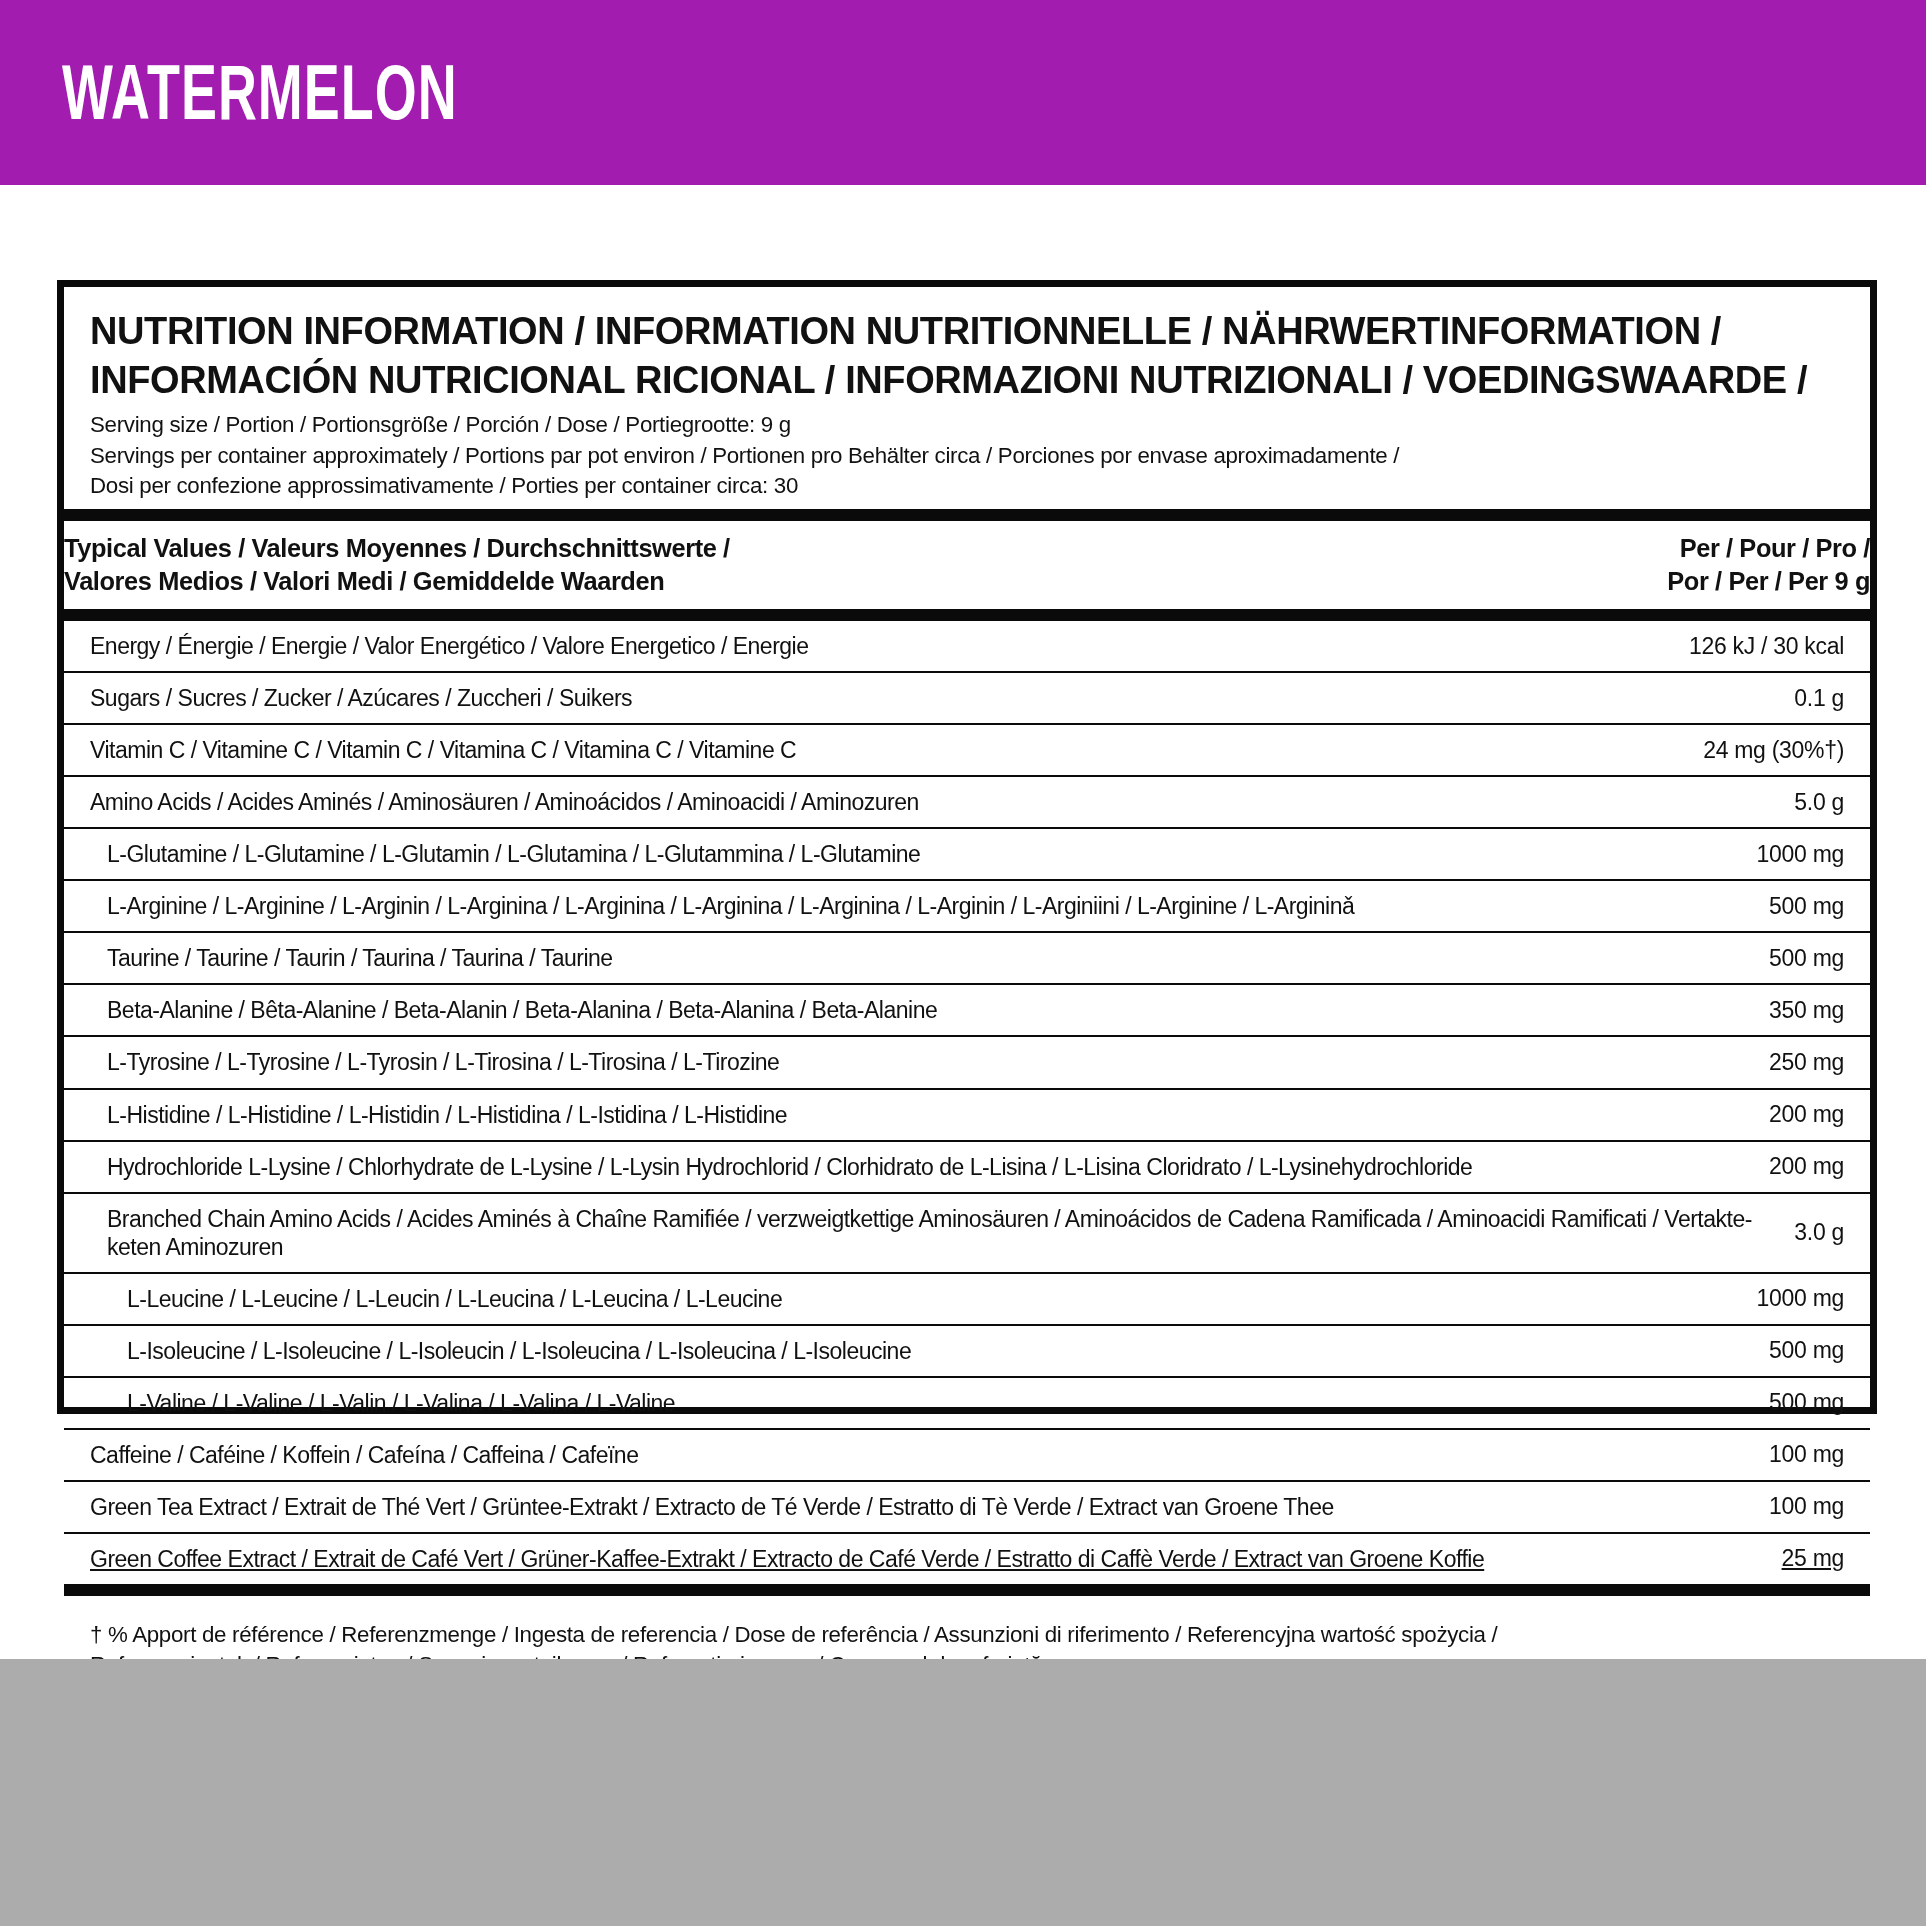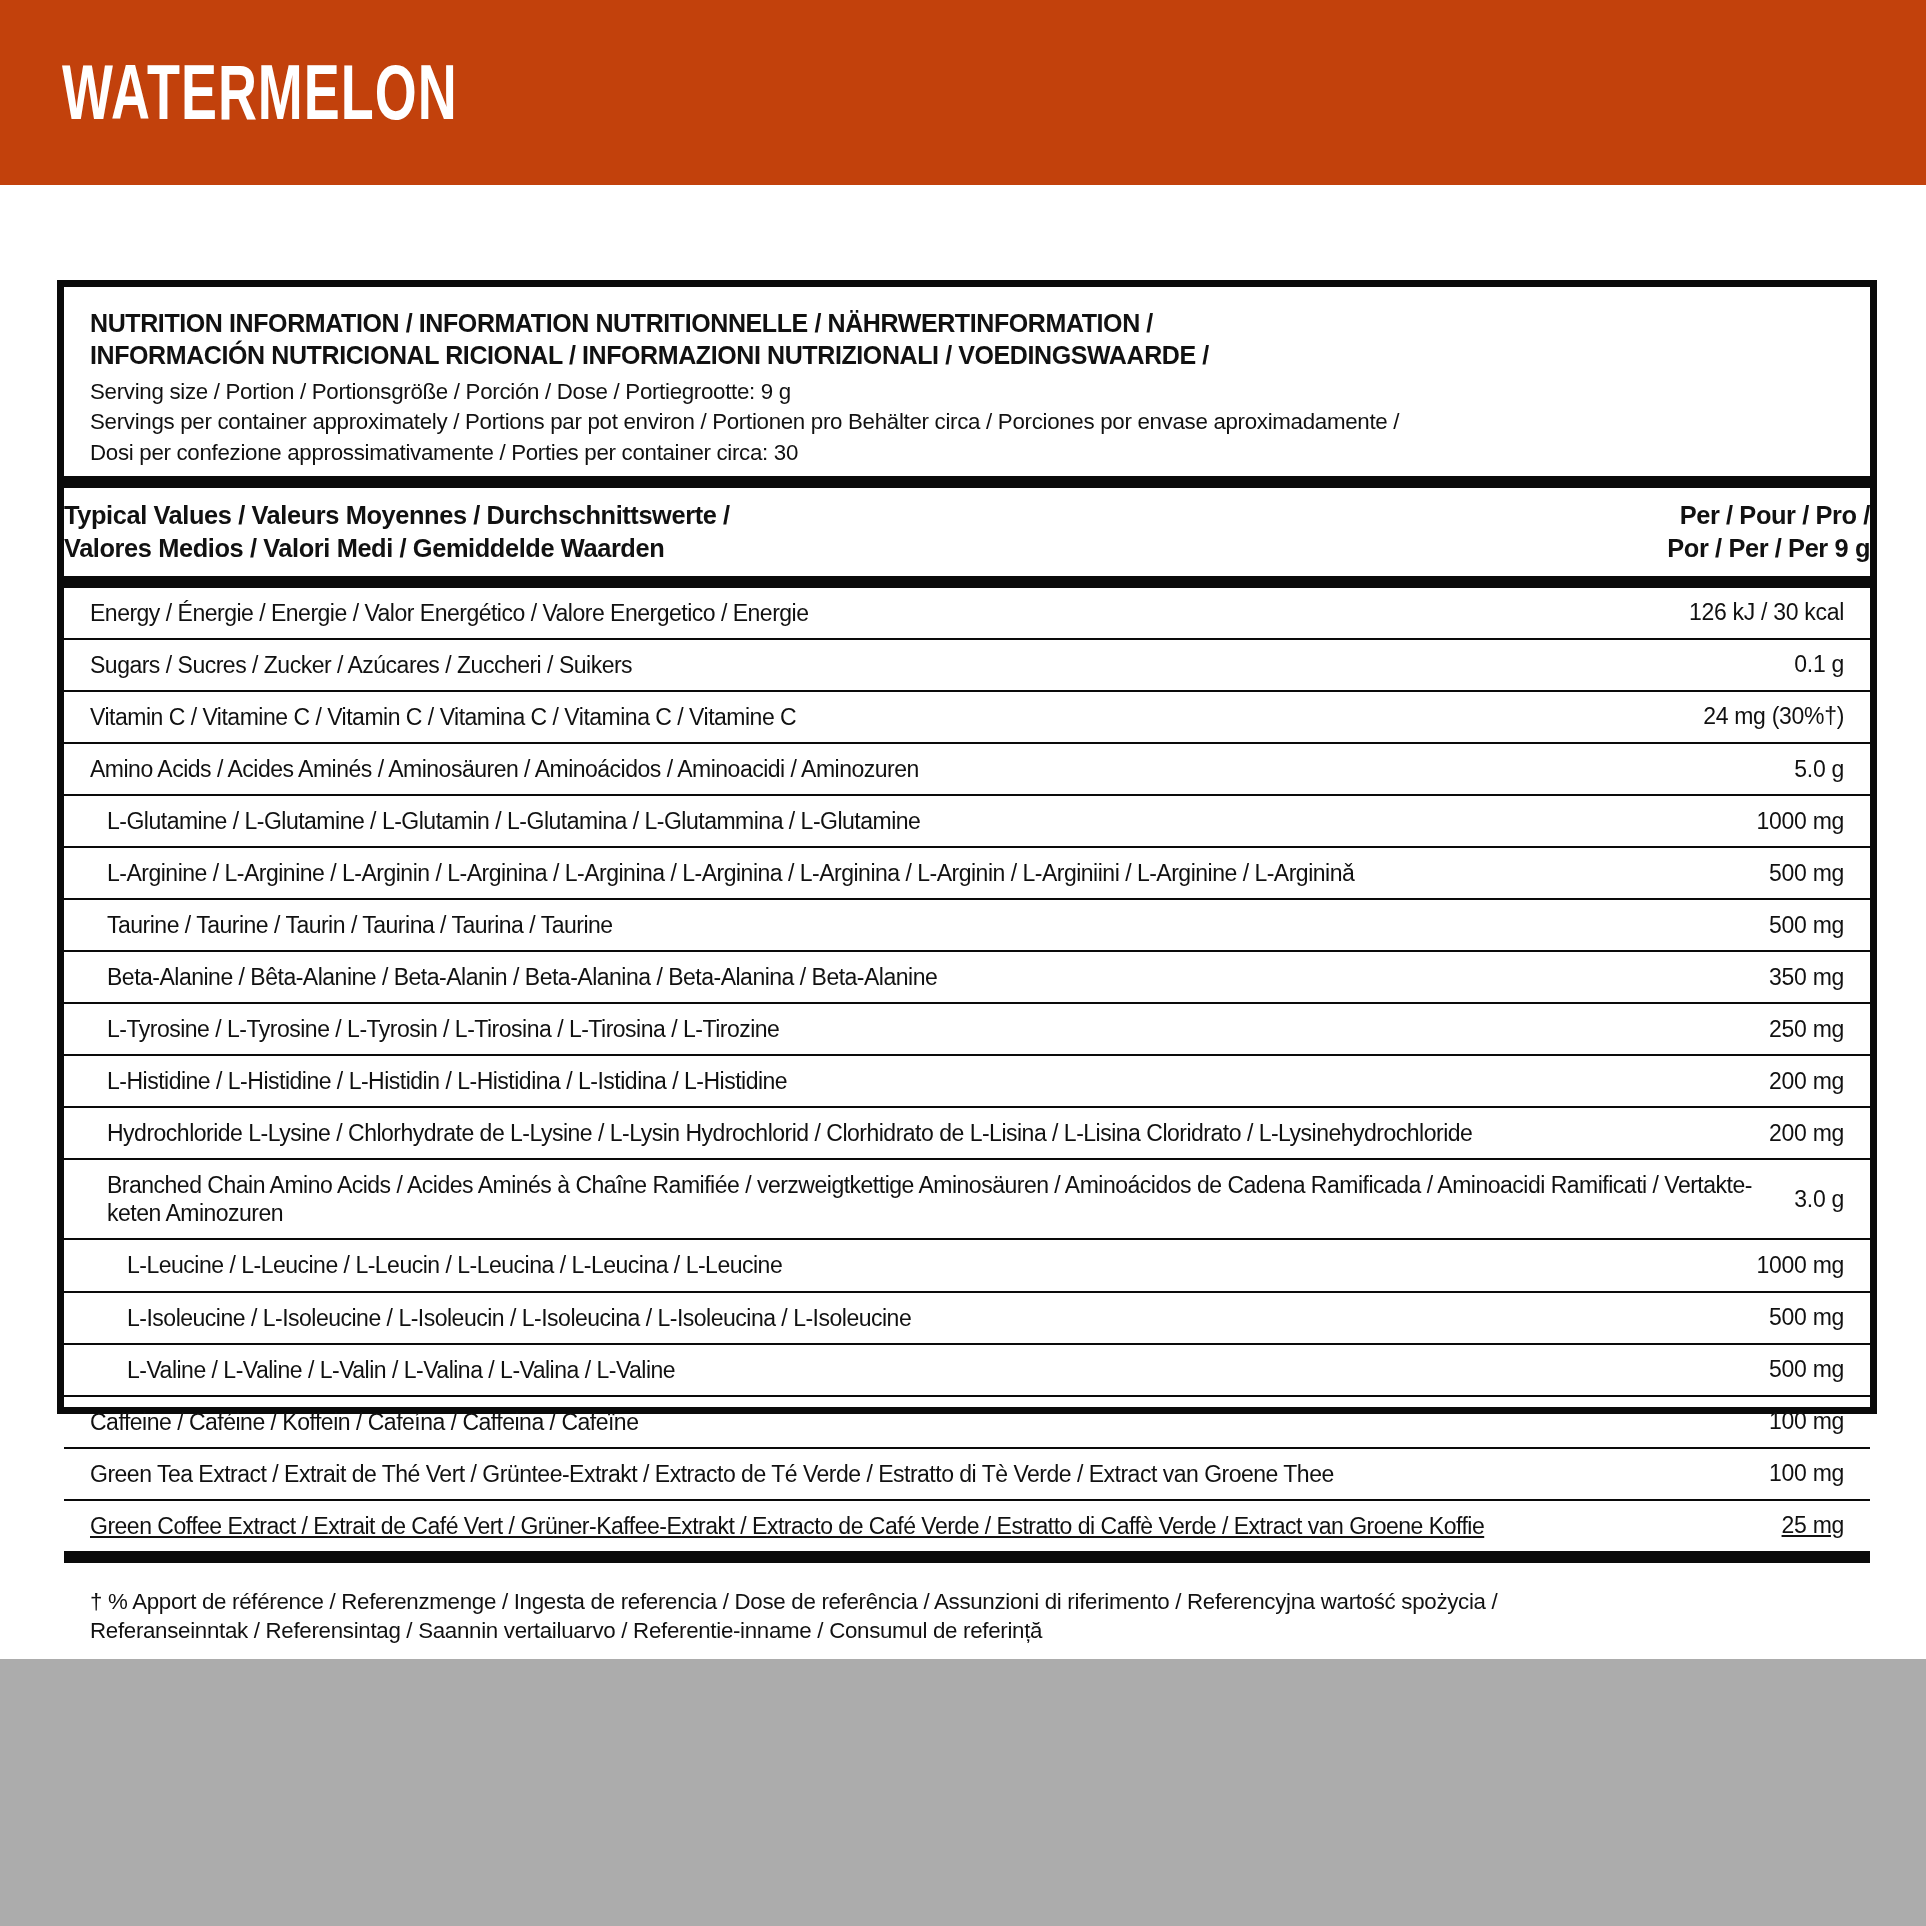--- a/index.html
+++ b/index.html
@@ -4,35 +4,35 @@
 <style>
   html,body{margin:0;padding:0;}
   body{
     width:1926px;height:1926px;position:relative;background:#ffffff;
     font-family:"Liberation Sans", sans-serif;color:#111;
     -webkit-font-smoothing:antialiased;
   }
   
   .flavor-band{
     position:absolute;top:0;left:0;width:1926px;height:185px;
-    background:#c2410c;display:flex;align-items:center;overflow:hidden;
+    background:#a21caf;display:flex;align-items:center;overflow:hidden;
   }
   .flavor-title{
     color:#fff;font-weight:bold;font-size:77px;letter-spacing:1.5px;
     transform:scaleX(0.70);transform-origin:0 50%;margin-left:62px;white-space:nowrap;
   }
   
   .panel{
     position:absolute;left:57px;top:280px;width:1820px;height:1134px;
     box-sizing:border-box;border:7.7px solid #0a0a0a;background:#fff;
     display:flex;flex-direction:column;
   }
   .pad{padding-left:26px;padding-right:26px;}
   .panel-head{padding-top:20px;padding-bottom:7.7px;}
-  .panel-title{font-weight:bold;font-size:25px;line-height:1.28;letter-spacing:-0.4px;}
+  .panel-title{font-weight:bold;font-size:38px;line-height:1.28;letter-spacing:-0.4px;}
   .serving{font-size:22.3px;line-height:1.3;letter-spacing:-0.3px;margin-top:7px;}
   .serving div{margin-top:1.5px;}
   .bar{height:12.3px;background:#0a0a0a;flex:none;}
   .cols{display:flex;justify-content:space-between;align-items:flex-start;
         padding-top:10.8px;padding-bottom:10.8px;}
   .col-left,.col-right{font-weight:bold;font-size:25.4px;line-height:1.3;letter-spacing:-0.4px;}
   .col-right{text-align:right;white-space:nowrap;}
   .rows{flex:none;}
   .row{
     display:flex;align-items:center;gap:18.5px;

